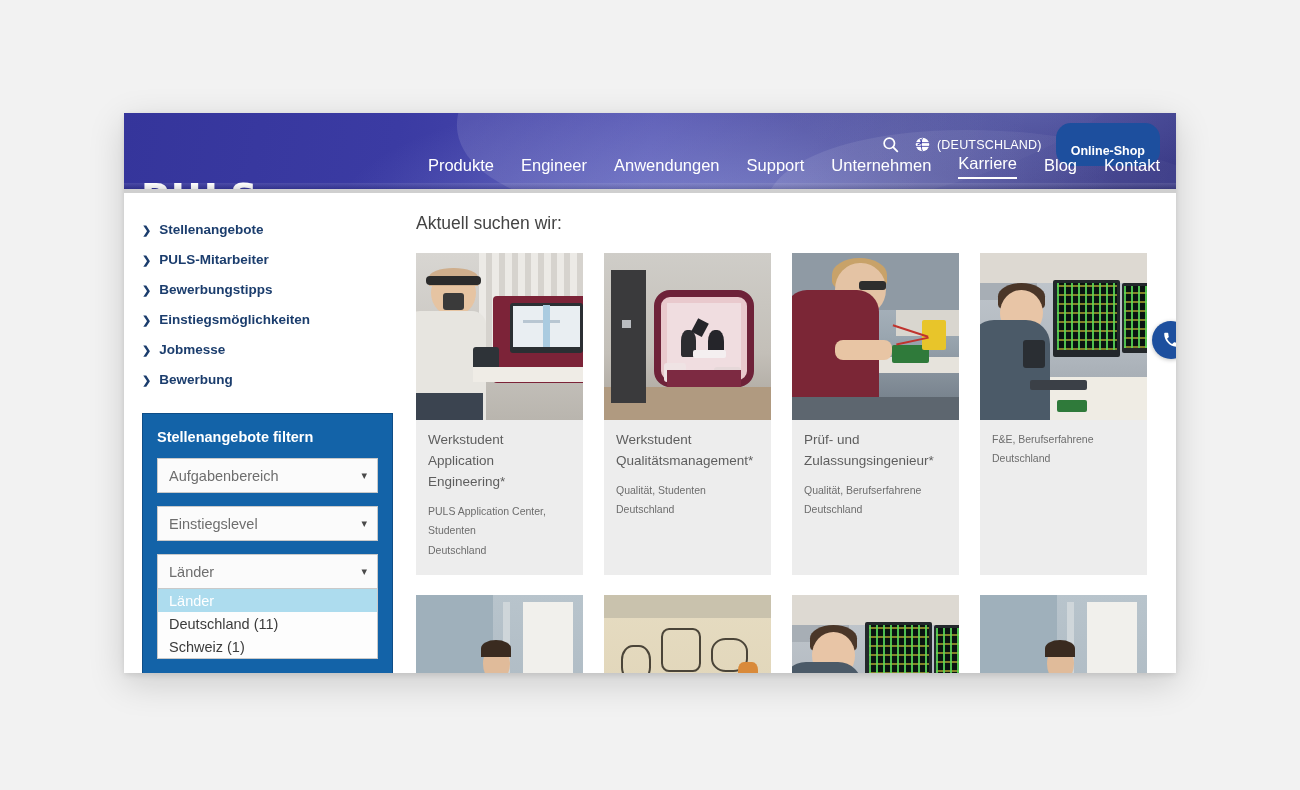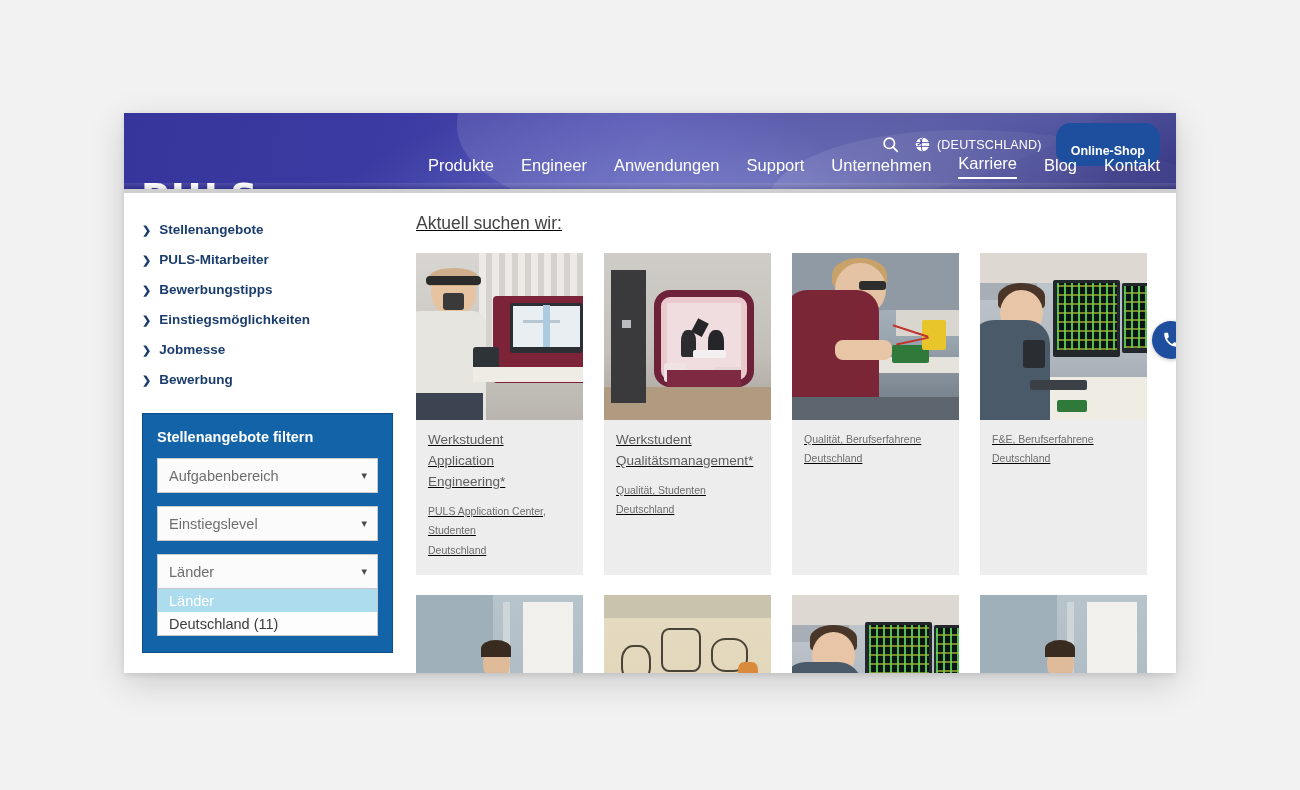--- a/index.html
+++ b/index.html
@@ -139,21 +139,21 @@
 
   #country-options { list-style: none; border: 1px solid #c9c9c9; border-top: none; background: #fdfdfd; }
   #country-options li {
     font-size: 14.5px; color: #3b3b3b;
     padding: 3.5px 11px;
     cursor: pointer;
   }
   #country-options li.selected { background: #addcee; color: #ffffff; }
 
   
-  #main-col { flex: 1; padding: 20px 22px 0 4px; text-decoration: underline; }
+  #main-col { flex: 1; padding: 20px 22px 0 4px; }
   #page-title {
     font-size: 17.5px; color: #444444;
     margin-bottom: 19px; font-weight: 400;
   }
 
   #job-grid {
     display: grid;
     grid-template-columns: repeat(4, 167px);
     gap: 20px 21px;
   }
@@ -330,20 +330,21 @@
         </div>
 
         <div class="select-box open">
           <span class="sel-label">Länder</span>
           <span class="caret">▾</span>
         </div>
 
         <ul id="country-options">
           <li class="selected">Länder</li>
           <li>Deutschland  (11)</li>
+          <li>Schweiz  (1)</li>
         </ul>
       </div>
     </aside>
 
     <main id="main-col">
       <h1 id="page-title">Aktuell suchen wir:</h1>
 
       <div id="job-grid">
 
         <article class="job-card">
@@ -405,20 +406,21 @@
             <div class="ph" style="left:40%;top:17%;width:16%;height:5%;background:#2e2e2e;border-radius:3px;"></div>
             <div class="ph lab-shirt"></div>
             <div class="ph" style="left:26%;top:52%;width:34%;height:12%;background:#e8c5a4;border-radius:8px;"></div>
             <div class="ph lab-pcb"></div>
             <div class="ph" style="left:78%;top:40%;width:14%;height:18%;background:#e8c52a;border-radius:2px;"></div>
             <div class="ph lab-wire" style="left:60%;top:46%;width:22%;transform:rotate(18deg);"></div>
             <div class="ph lab-wire" style="left:62%;top:52%;width:20%;transform:rotate(-12deg);"></div>
             <div class="ph" style="left:0;bottom:0;width:100%;height:14%;background:#5d666f;"></div>
           </div>
           <div class="job-card-body">
+            <div class="job-title">Prüf- und Zulassungsingenieur*</div>
             <div class="job-meta">Qualität, Berufserfahrene</div>
             <div class="job-meta">Deutschland</div>
           </div>
         </article>
 
         <article class="job-card">
           <div class="job-photo">
             <div class="ph p-bg bg-eng"></div>
             <div class="ph" style="left:0;top:0;width:100%;height:18%;background:#ddd9d2;"></div>
             <div class="ph" style="left:0;top:18%;width:34%;height:10%;background:#a7aeb5;"></div>

